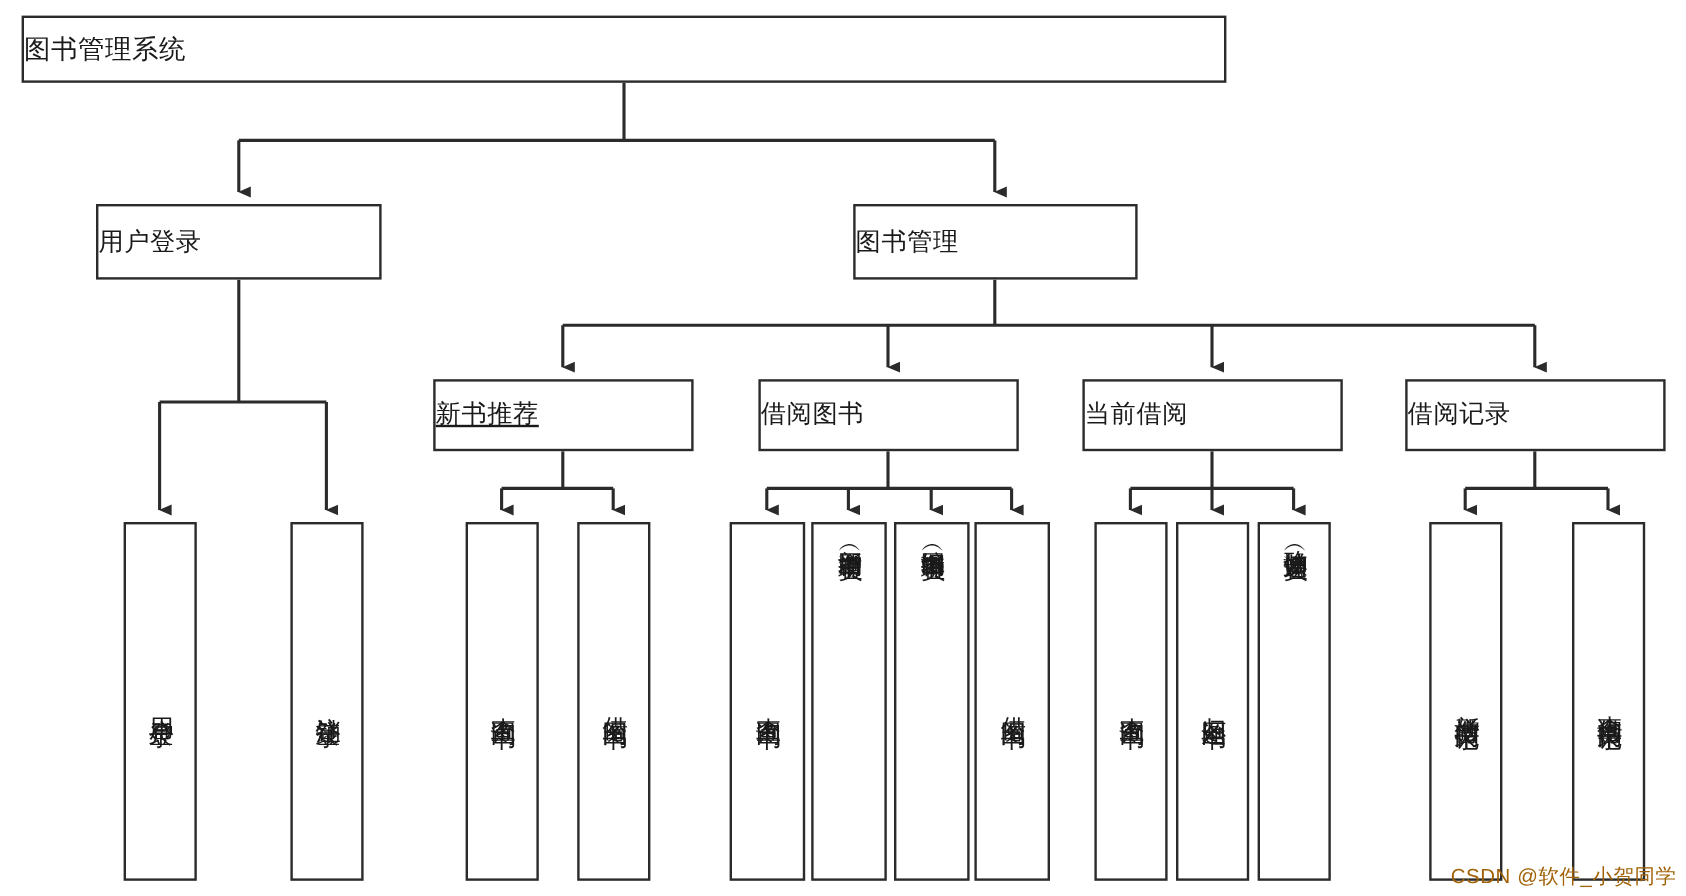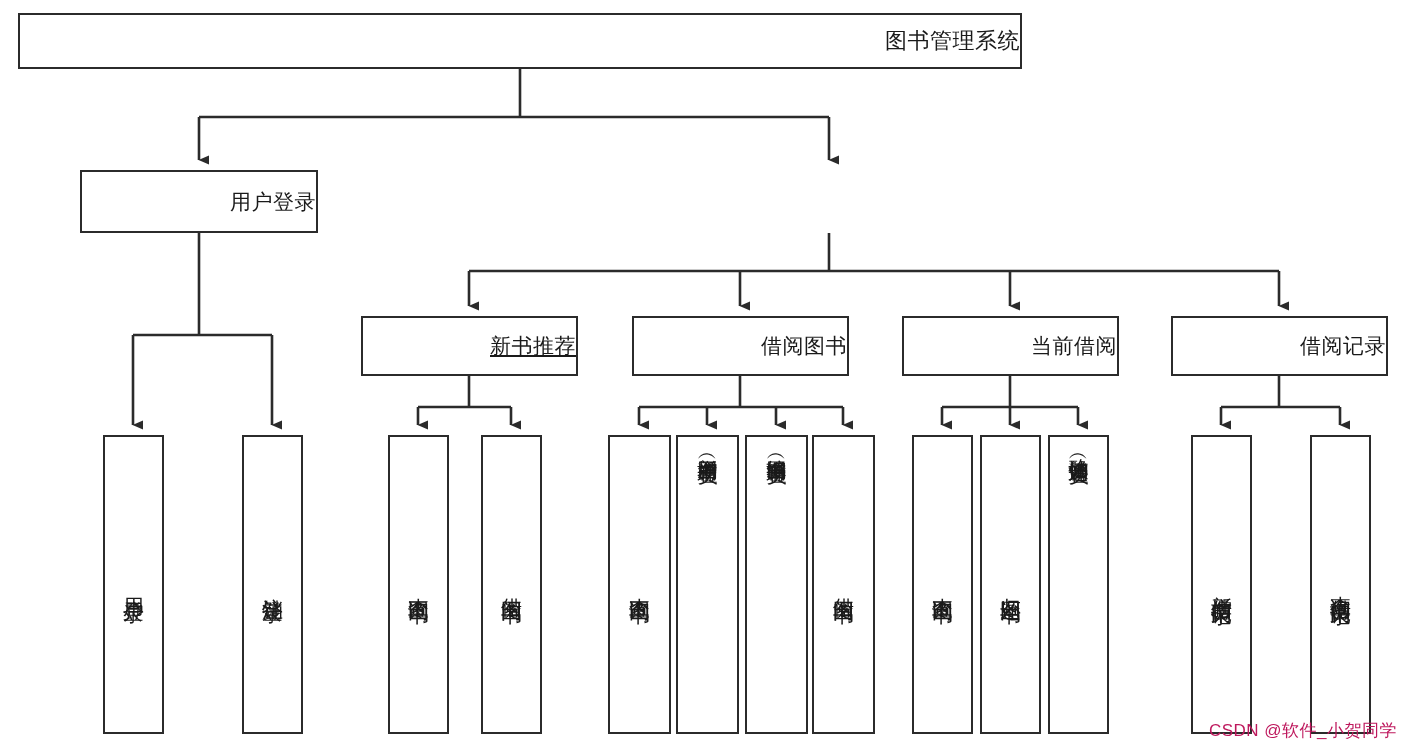--- a/index.html
+++ b/index.html
@@ -26,21 +26,21 @@
     height: 747px;
     pointer-events: none;
   }
   .node {
     position: absolute;
     box-sizing: border-box;
     background: #ffffff;
     border: 2px solid #2b2b2b;
     display: flex;
     align-items: center;
-    justify-content: flex-end;
+    justify-content: flex-start;
     color: #1a1a1a;
   }
   .node .node-label {
     display: block;
     text-align: center;
     line-height: 1.12;
     letter-spacing: 0.5px;
   }
   
   .node.horiz .node-label {
@@ -70,21 +70,21 @@
   }
   .node.vert.centered {
     align-items: center;
     padding-top: 0;
   }
   #watermark {
     position: absolute;
     right: 8px;
     bottom: 5px;
     font-size: 17px;
-    color: #be185d;
+    color: #a16207;
     white-space: nowrap;
     letter-spacing: 0.5px;
   }
 </style>
 </head>
 <body>
 
 <div id="diagram-root">
 
   <svg id="connector-layer" viewBox="0 0 1405 747" width="1405" height="747">
@@ -140,20 +140,23 @@
   </svg>
 
   <div class="node horiz root" style="left:18px; top:13px; width:1004px; height:56px;">
     <span class="node-label">图书管理系统</span>
   </div>
 
   <div class="node horiz" style="left:80px; top:170px; width:238px; height:63px;">
     <span class="node-label">用户登录</span>
   </div>
 
+  <div class="node horiz" style="left:711px; top:170px; width:237px; height:63px;">
+    <span class="node-label">图书管理</span>
+  </div>
 
   <div class="node horiz" style="left:361px; top:316px; width:217px; height:60px;text-decoration:underline;">
     <span class="node-label">新书推荐</span>
   </div>
 
   <div class="node horiz" style="left:632px; top:316px; width:217px; height:60px;">
     <span class="node-label">借阅图书</span>
   </div>
 
   <div class="node horiz" style="left:902px; top:316px; width:217px; height:60px;">

